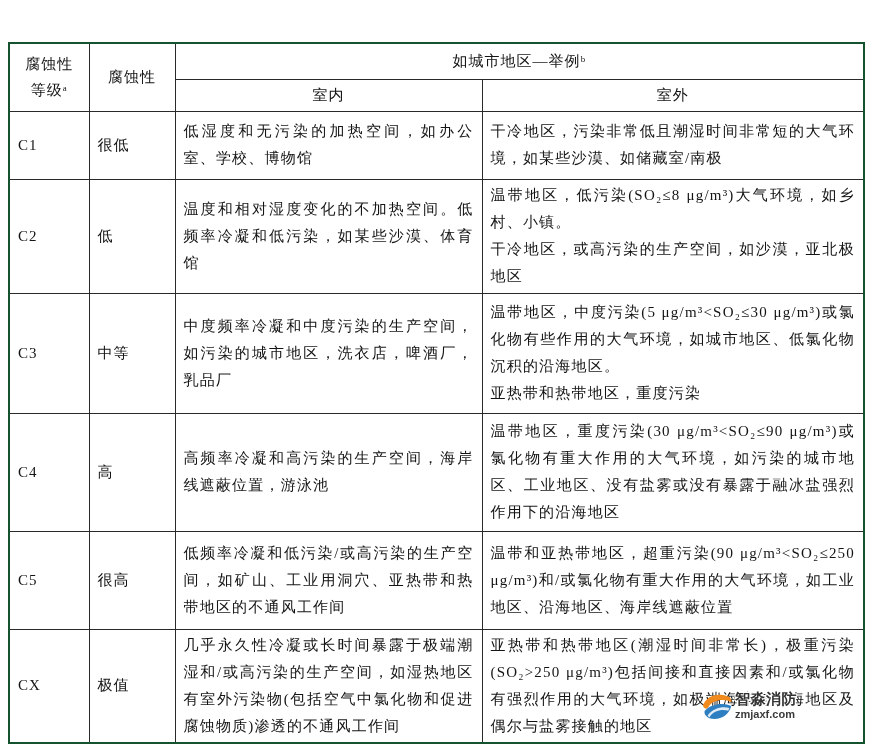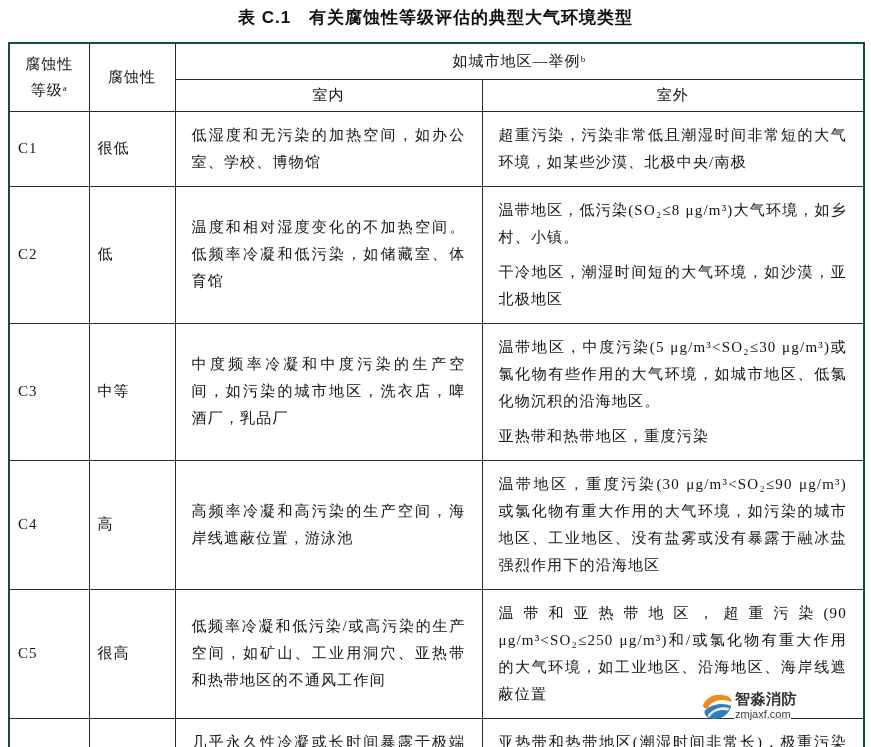--- a/index.html
+++ b/index.html
@@ -65,21 +65,21 @@
     letter-spacing: 1px;
     margin-left: 32px;
   }
   td.cell-desc {
     text-align: justify;
     text-justify: inter-ideograph;
     letter-spacing: 1.2px;
     line-height: 27px;
     padding: 4px 9px;
   }
-  td.cell-desc p { margin: 8px; }
+  td.cell-desc p { margin: 0; }
 
   tr.r-c1 { height: 68px; }
   tr.r-c2 { height: 114px; }
   tr.r-c3 { height: 120px; }
   tr.r-c4 { height: 118px; }
   tr.r-c5 { height: 98px; }
   tr.r-cx { height: 110px; }
 
   
   .watermark {
@@ -107,31 +107,30 @@
   .wm-name {
     font-size: 15px;
     font-weight: bold;
     color: #333333;
     line-height: 18px;
     letter-spacing: 0.5px;
     margin-top: 4px;
   }
   .wm-url {
     font-size: 11px;
-    font-weight: normal;
+    font-weight: bold;
     color: #3a3a3a;
     line-height: 13px;
   }
 </style>
 </head>
 <body>
 
 <div id="page">
 
-  <div class="doc-title">表 C.1　有关腐蚀性等级评估的典型大气环境类型</div>
 
   <table class="corrosion">
     <colgroup>
       <col class="c-grade">
         <col class="c-level">
         <col class="c-indoor">
         <col class="c-outdoor">
     </colgroup>
     <thead>
       <tr class="hdr-top">
@@ -146,32 +145,32 @@
       </tr>
     </thead>
     <tbody>
       <tr class="r-c1">
         <td class="cell-grade">C1</td>
         <td class="cell-level">很低</td>
         <td class="cell-desc">
           <p>低湿度和无污染的加热空间，如办公室、学校、博物馆</p>
         </td>
         <td class="cell-desc">
-          <p>超重污染，污染非常低且潮湿时间非常短的大气环境，如某些沙漠、北极中央/南极</p>
+          <p>干冷地区，污染非常低且潮湿时间非常短的大气环境，如某些沙漠、如储藏室/南极</p>
         </td>
       </tr>
       <tr class="r-c2">
         <td class="cell-grade">C2</td>
         <td class="cell-level">低</td>
         <td class="cell-desc">
-          <p>温度和相对湿度变化的不加热空间。低频率冷凝和低污染，如储藏室、体育馆</p>
+          <p>温度和相对湿度变化的不加热空间。低频率冷凝和低污染，如某些沙漠、体育馆</p>
         </td>
         <td class="cell-desc">
           <p>温带地区，低污染(SO₂≤8 μg/m³)大气环境，如乡村、小镇。</p>
-          <p>干冷地区，潮湿时间短的大气环境，如沙漠，亚北极地区</p>
+          <p>干冷地区，或高污染的生产空间，如沙漠，亚北极地区</p>
         </td>
       </tr>
       <tr class="r-c3">
         <td class="cell-grade">C3</td>
         <td class="cell-level">中等</td>
         <td class="cell-desc">
           <p>中度频率冷凝和中度污染的生产空间，如污染的城市地区，洗衣店，啤酒厂，乳品厂</p>
         </td>
         <td class="cell-desc">
           <p>温带地区，中度污染(5 μg/m³&lt;SO₂≤30 μg/m³)或氯化物有些作用的大气环境，如城市地区、低氯化物沉积的沿海地区。</p>

